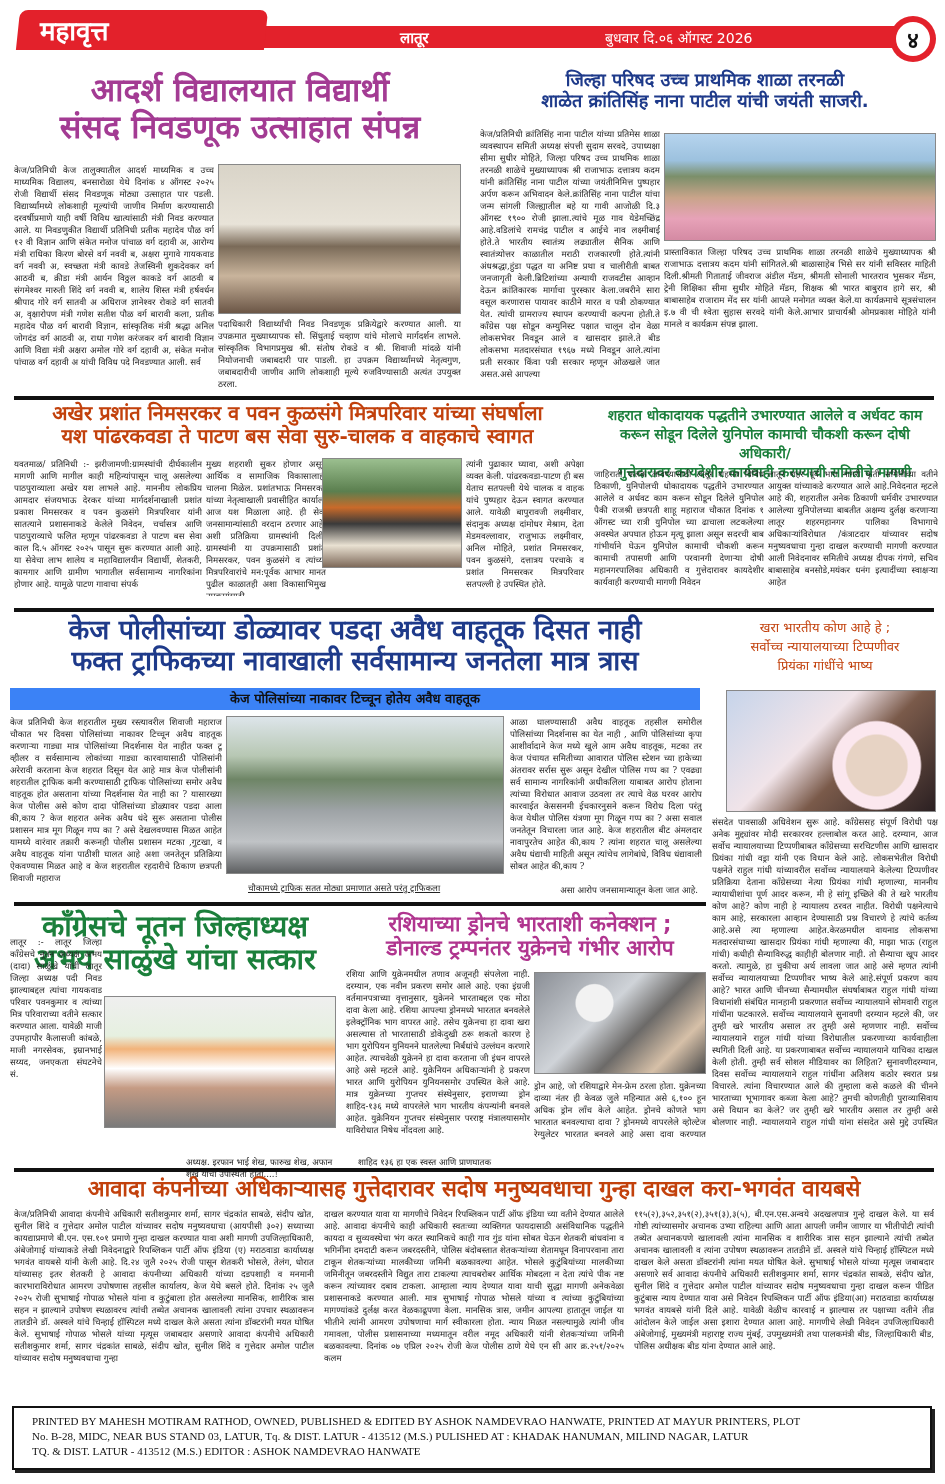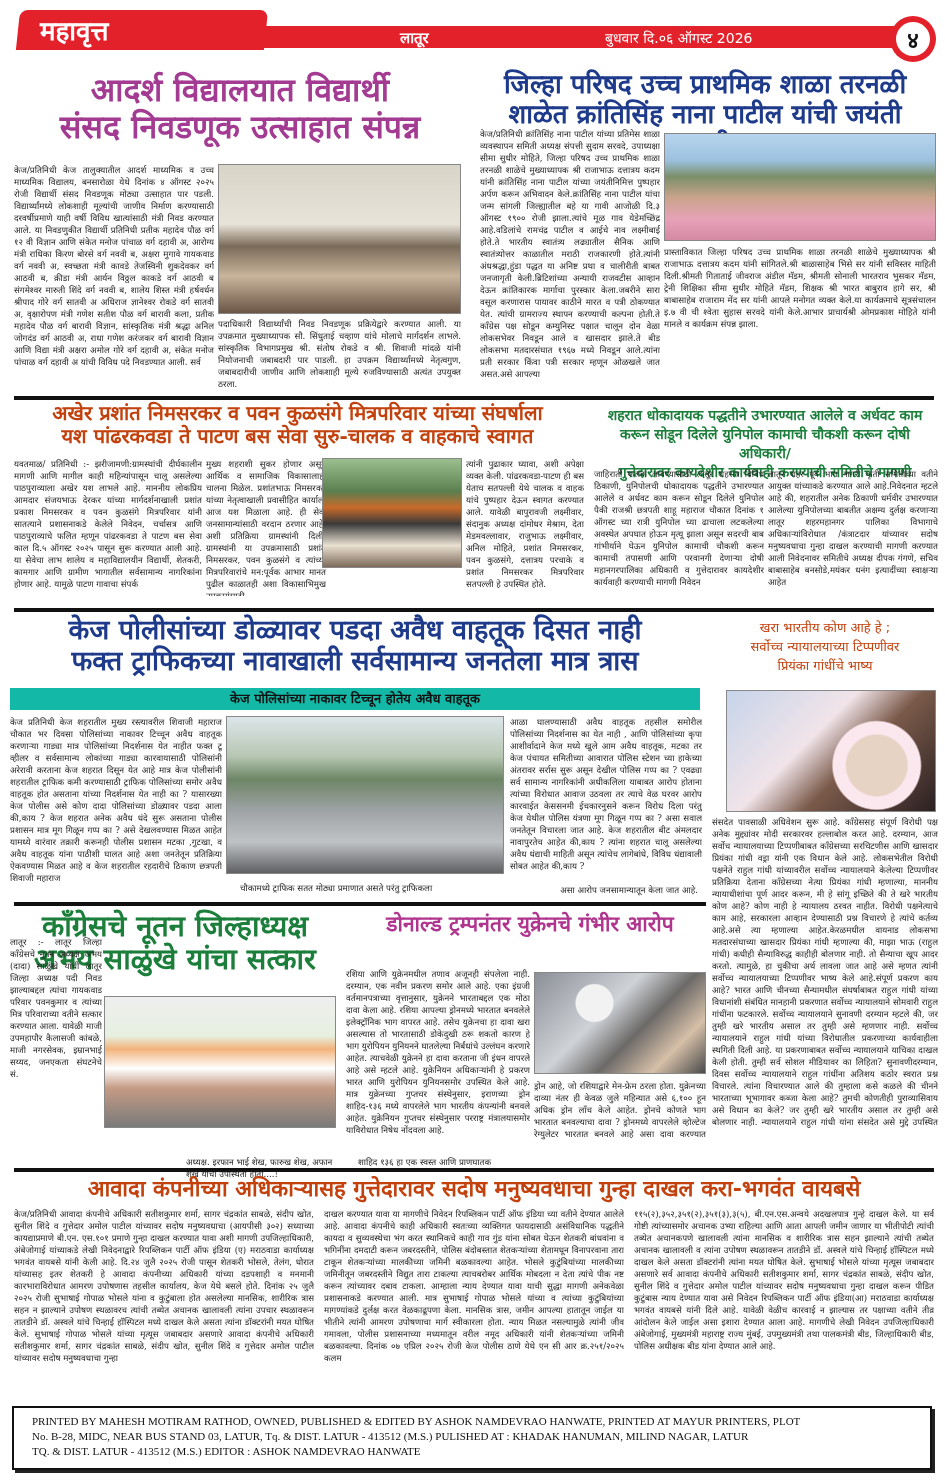--- a/index.html
+++ b/index.html
@@ -28,21 +28,21 @@
   .caption { font-size: 8.6px; line-height: 12px; font-family: "DejaVu Serif", serif; }
 
   .ph-class { background: linear-gradient(180deg,#d9d4c8 0%,#e8e3d8 40%,#7a6a58 55%,#c9b49c 75%,#6b5646 100%); }
   .ph-school { background: linear-gradient(180deg,#b6d4ee 0%,#9cc1de 25%,#7b8f6a 40%,#c9a48a 60%,#e7a2b8 80%,#d48aa3 100%); }
   .ph-bus { background: linear-gradient(180deg,#9bbf8f 0%,#5b7f4f 30%,#c96a2a 45%,#3a3a3a 60%,#e9e1d2 80%,#7e6a5a 100%); }
   .ph-road { background: linear-gradient(180deg,#dde5ea 0%,#b7c7b3 25%,#6e8566 40%,#9ea3a6 60%,#c0c3c6 80%,#5e6062 100%); }
   .ph-priyanka { background: radial-gradient(circle at 72% 62%, #e7d3c4 0 18%, #fbe7ee 19% 26%, transparent 27%), linear-gradient(135deg,#c6d4ea 0%,#f1e4e9 40%,#7a5a4a 60%,#2b2022 100%); }
   .ph-congress { background: linear-gradient(180deg,#efefef 0%,#e6f0e0 30%,#f2b37a 40%,#ffffff 55%,#c59b84 70%,#7a7a7a 100%); }
   .ph-ukraine { background: radial-gradient(circle at 35% 30%, #f2f2f2 0 14%, transparent 15%), linear-gradient(135deg,#8b8f96 0%,#cfd3d8 40%,#6c6a68 60%,#d6c0a8 80%,#4a4a4a 100%); }
 
-  .subbar { background: #14b8a6; }
+  .subbar { background: #3b82f6; }
   .footer-box { left: 12px; top: 1406px; width: 920px; height: 64px; border: 2px solid #111; box-shadow: 3px 3px 0 #222; padding: 6px 18px; font-family: "Liberation Serif", serif; font-size: 11px; line-height: 15px; color: #111; }
 </style>
 </head>
 <body>
 
 <div class="abs masthead">
   <div class="abs mh-band"></div>
   <div class="abs mh-logo"></div>
   <div class="abs mh-logo-text">महावृत्त</div>
   <div class="abs mh-city">लातूर</div>
@@ -53,21 +53,21 @@
 </div>
 
 <div class="abs headline h-purple" style="left:20px;top:72px;width:440px;font-size:32px;">
   <div>आदर्श विद्यालयात विद्यार्थी</div>
   <div>संसद निवडणूक उत्साहात संपन्न</div>
 </div>
 <div class="abs body-text" style="left:14px;top:164px;width:200px;height:220px;">केज/प्रतिनिधी केज तालुक्यातील आदर्श माध्यमिक व उच्च माध्यमिक विद्यालय, बनसारोळा येथे दिनांक ४ ऑगस्ट २०२५ रोजी विद्यार्थी संसद निवडणूक मोठ्या उत्साहात पार पडली. विद्यार्थ्यांमध्ये लोकशाही मूल्यांची जाणीव निर्माण करण्यासाठी दरवर्षीप्रमाणे याही वर्षी विविध खात्यांसाठी मंत्री निवड करण्यात आले. या निवडणुकीत विद्यार्थी प्रतिनिधी प्रतीक महादेव पौळ वर्ग १२ वी विज्ञान आणि संकेत मनोज पांचाळ वर्ग दहावी अ, आरोग्य मंत्री राधिका किरण बोरसे वर्ग नववी ब, अक्षरा मुगावे गायकवाड वर्ग नववी अ, स्वच्छता मंत्री कावडे तेजस्विनी शुकदेवकर वर्ग आठवी ब, क्रीडा मंत्री आर्यन विठ्ठल काकडे वर्ग आठवी ब संगमेश्वर मारुती शिंदे वर्ग नववी ब, शालेय शिस्त मंत्री हर्षवर्धन श्रीपाद गोरे वर्ग सातवी अ अधिराज ज्ञानेश्वर रोकडे वर्ग सातवी अ, वृक्षारोपण मंत्री गणेश सतीश पौळ वर्ग बारावी कला, प्रतीक महादेव पौळ वर्ग बारावी विज्ञान, सांस्कृतिक मंत्री श्रद्धा अनिल जोगदंड वर्ग आठवी अ, राधा गणेश करंजकर वर्ग बारावी विज्ञान आणि विद्या मंत्री अक्षरा अमोल गोरे वर्ग दहावी अ, संकेत मनोज पांचाळ वर्ग दहावी अ यांची विविध पदे निवडण्यात आली. सर्व</div>
 <div class="abs photo ph-class" style="left:218px;top:164px;width:243px;height:150px;"></div>
 <div class="abs body-text" style="left:218px;top:318px;width:243px;height:70px;">पदाधिकारी विद्यार्थ्यांची निवड निवडणूक प्रक्रियेद्वारे करण्यात आली. या उपक्रमात मुख्याध्यापक सौ. सिंधुताई चव्हाण यांचे मोलाचे मार्गदर्शन लाभले. सांस्कृतिक विभागप्रमुख श्री. संतोष रोकडे व श्री. शिवाजी मांदळे यांनी नियोजनाची जबाबदारी पार पाडली. हा उपक्रम विद्यार्थ्यांमध्ये नेतृत्वगुण, जबाबदारीची जाणीव आणि लोकशाही मूल्ये रुजविण्यासाठी अत्यंत उपयुक्त ठरला.</div>
 
-<div class="abs headline h-blue" style="left:470px;top:70px;width:470px;font-size:26px;">
+<div class="abs headline h-blue" style="left:470px;top:70px;width:470px;font-size:18px;">
   <div>जिल्हा परिषद उच्च प्राथमिक शाळा तरनळी</div>
   <div>शाळेत क्रांतिसिंह नाना पाटील यांची जयंती साजरी.</div>
 </div>
 <div class="abs body-text" style="left:480px;top:128px;width:180px;height:262px;">केज/प्रतिनिधी क्रांतिसिंह नाना पाटील यांच्या प्रतिमेस शाळा व्यवस्थापन समिती अध्यक्ष संपत्ती सुदाम सरवदे, उपाध्यक्षा सीमा सुधीर मोहिते, जिल्हा परिषद उच्च प्राथमिक शाळा तरनळी शाळेचे मुख्याध्यापक श्री राजाभाऊ दत्तात्रय कदम यांनी क्रांतिसिंह नाना पाटील यांच्या जयंतीनिमित्त पुष्पहार अर्पण करून अभिवादन केले.क्रांतिसिंह नाना पाटील यांचा जन्म सांगली जिल्ह्यातील बहे या गावी आजोळी दि.३ ऑगस्ट १९०० रोजी झाला.त्यांचे मूळ गाव येडेमच्छिंद्र आहे.वडिलांचे रामचंद्र पाटील व आईचे नाव लक्ष्मीबाई होते.ते भारतीय स्वातंत्र्य लढ्यातील सैनिक आणि स्वातंत्र्योत्तर काळातील मराठी राजकारणी होते.त्यांनी अंधश्रद्धा,हुंडा पद्धत या अनिष्ट प्रथा व चालीरीती बाबत जनजागृती केली.ब्रिटिशांच्या अन्यायी राजवटीस आव्हान देऊन क्रांतिकारक मार्गाचा पुरस्कार केला.जबरीने सारा वसूल करणारास पायावर काठीने मारत व पत्री ठोकण्यात येत. त्यांची ग्रामराज्य स्थापन करण्याची कल्पना होती.ते काँग्रेस पक्ष सोडून कम्युनिस्ट पक्षात चालून दोन वेळा लोकसभेवर निवडून आले व खासदार झाले.ते बीड लोकसभा मतदारसंघात १९६७ मध्ये निवडून आले.त्यांना प्रती सरकार किंवा पत्री सरकार म्हणून ओळखले जात असत.असे आपल्या</div>
 <div class="abs photo ph-school" style="left:664px;top:133px;width:272px;height:108px;"></div>
 <div class="abs body-text" style="left:664px;top:246px;width:272px;height:144px;">प्रास्ताविकात जिल्हा परिषद उच्च प्राथमिक शाळा तरनळी शाळेचे मुख्याध्यापक श्री राजाभाऊ दत्तात्रय कदम यांनी सांगितले.श्री बाळासाहेब भिसे सर यांनी सविस्तर माहिती दिली.श्रीमती गिताताई जीवराज अंडील मॅडम, श्रीमती सोनाली भारतराव भुसकर मॅडम, ट्रेनी शिक्षिका सीमा सुधीर मोहिते मॅडम, शिक्षक श्री भारत बाबुराव हागे सर, श्री बाबासाहेब राजाराम मेंद सर यांनी आपले मनोगत व्यक्त केले.या कार्यक्रमाचे सूत्रसंचालन इ.७ वी ची श्वेता सुहास सरवदे यांनी केले.आभार प्राचार्यश्री ओमप्रकाश मोहिते यांनी मानले व कार्यक्रम संपन्न झाला.</div>
 
 <div class="abs rule" style="left:14px;top:396px;width:920px;"></div>
 
 <div class="abs headline h-red" style="left:10px;top:402px;width:575px;font-size:20px;">
@@ -91,21 +91,21 @@
 
 <div class="abs headline h-blue" style="left:10px;top:614px;width:690px;font-size:27px;">
   <div>केज पोलीसांच्या डोळ्यावर पडदा अवैध वाहतूक दिसत नाही</div>
   <div>फक्त ट्राफिकच्या नावाखाली सर्वसामान्य जनतेला मात्र त्रास</div>
 </div>
 <div class="abs subbar" style="left:10px;top:688px;width:690px;height:22px;">
   <div style="text-align:center;font-size:13px;font-weight:bold;line-height:22px;color:#111;">केज पोलिसांच्या नाकावर टिच्चून होतेय अवैध वाहतूक</div>
 </div>
 <div class="abs body-text" style="left:10px;top:716px;width:212px;height:182px;">केज प्रतिनिधी केज शहरातील मुख्य रस्त्यावरील शिवाजी महाराज चौकात भर दिवसा पोलिसांच्या नाकावर टिच्चून अवैध वाहतूक करणाऱ्या गाड्या मात्र पोलिसांच्या निदर्शनास येत नाहीत फक्त टू व्हीलर व सर्वसामान्य लोकांच्या गाड्या कारवायासाठी पोलिसांनी अरेरावी करताना केज शहरात दिसून येत आहे मात्र केज पोलीसांनी शहरातील ट्राफिक कमी करण्यासाठी ट्राफिक पोलिसांच्या समोर अवैध वाहतूक होत असताना यांच्या निदर्शनास येत नाही का ? यासारख्या केज पोलीस असे कोण दादा पोलिसांच्या डोळ्यावर पडदा आला की,काय ? केज शहरात अनेक अवैध धंदे सुरू असताना पोलीस प्रशासन मात्र मूग गिळून गप्प का ? असे देखलवण्यास मिळत आहेत यामध्ये वारंवार तक्रारी करूनही पोलीस प्रशासन मटका ,गुटखा, व अवैध वाहतूक यांना पाठीशी घालत आहे अशा जनतेतून प्रतिक्रिया ऐकवण्यास मिळत आहे व केज शहरातील रहदारीचे ठिकाण छत्रपती शिवाजी महाराज</div>
 <div class="abs photo ph-road" style="left:226px;top:716px;width:278px;height:158px;"></div>
-<div class="abs caption" style="left:240px;top:882px;width:264px;">चौकामध्ये ट्राफिक सतत मोठ्या प्रमाणात असते परंतु ट्राफिकला</div>
+<div class="abs caption" style="left:248px;top:882px;width:264px;text-decoration:underline;">चौकामध्ये ट्राफिक सतत मोठ्या प्रमाणात असते परंतु ट्राफिकला</div>
 <div class="abs body-text" style="left:510px;top:716px;width:192px;height:164px;">आळा घालण्यासाठी अवैध वाहतूक तहसील समोरील पोलिसांच्या निदर्शनास का येत नाही , आणि पोलिसांच्या कृपा आशीर्वादाने केज मध्ये खुले आम अवैध वाहतूक, मटका तर केज पंचायत समितीच्या आवारात पोलिस स्टेशन च्या हाकेच्या अंतरावर सर्रास सुरू असून देखील पोलिस गप्प का ? एवढ्या सर्व सामान्य नागरिकांनी अधीकलिला याबाबत आरोप होताना त्यांच्या विरोधात आवाज उठवला तर त्याचे वेळ घरवर आरोप कारवाईत केससनमी ईचकारनुसने करून विरोध दिला परंतु केज येथील पोलिस यंत्रणा मूग गिळून गप्प का ? असा सवाल जनतेतून विचारला जात आहे. केज शहरातील बीट अंमलदार नावापुरतेच आहेत की,काय ? त्यांना शहरात चालू असलेल्या अवैध धंद्याची माहिती असून त्यांचेच लागेबांधे, विविध धंद्यावाली सोबत आहेत की,काय ?</div>
 <div class="abs caption" style="left:478px;top:884px;width:220px;text-align:right;">असा आरोप जनसामान्यातून केला जात आहे.</div>
 
 <div class="abs headline h-red" style="left:712px;top:618px;width:226px;font-size:13px;line-height:19px;font-weight:normal;">
   <div>खरा भारतीय कोण आहे हे ;</div>
   <div>सर्वोच्च न्यायालयाच्या टिप्पणीवर</div>
   <div>प्रियंका गांधींचे भाष्य</div>
 </div>
 <div class="abs photo ph-priyanka" style="left:726px;top:690px;width:210px;height:122px;"></div>
 <div class="abs body-text" style="left:712px;top:816px;width:226px;height:312px;">संसदेत पावसाळी अधिवेशन सुरू आहे. काँग्रेससह संपूर्ण विरोधी पक्ष अनेक मुद्द्यांवर मोदी सरकारवर हल्लाबोल करत आहे. दरम्यान, आज सर्वोच न्यायालयाच्या टिप्पणीबाबत काँग्रेसच्या सरचिटणीस आणि खासदार प्रियंका गांधी वड्रा यांनी एक विधान केले आहे. लोकसभेतील विरोधी पक्षनेते राहुल गांधी यांच्यावरील सर्वोच्च न्यायालयाने केलेल्या टिप्पणीवर प्रतिक्रिया देताना काँग्रेसच्या नेत्या प्रियंका गांधी म्हणाल्या, माननीय न्यायाधीशांचा पूर्ण आदर करून, मी हे सांगू इच्छिते की ते खरे भारतीय कोण आहे? कोण नाही हे न्यायालय ठरवत नाहीत. विरोधी पक्षनेत्याचे काम आहे, सरकारला आव्हान देण्यासाठी प्रश्न विचारणे हे त्यांचे कर्तव्य आहे.असे त्या म्हणाल्या आहेत.केरळमधील वायनाड लोकसभा मतदारसंघाच्या खासदार प्रियंका गांधी म्हणाल्या की, माझा भाऊ (राहुल गांधी) कधीही सैन्याविरुद्ध काहीही बोलणार नाही. तो सैन्याचा खूप आदर करतो. त्यामुळे, हा चुकीचा अर्थ लावला जात आहे असे म्हणत त्यांनी सर्वोच्च न्यायालयाच्या टिप्पणीवर भाष्य केले आहे.संपूर्ण प्रकरण काय आहे? भारत आणि चीनच्या सैन्यामधील संघर्षाबाबत राहुल गांधी यांच्या विधानांशी संबंधित मानहानी प्रकरणात सर्वोच्च न्यायालयाने सोमवारी राहुल गांधींना फटकारले. सर्वोच्च न्यायालयाने सुनावणी दरम्यान म्हटले की, जर तुम्ही खरे भारतीय असाल तर तुम्ही असे म्हणणार नाही. सर्वोच्च न्यायालयाने राहुल गांधी यांच्या विरोधातील प्रकरणाच्या कार्यवाहीला स्थगिती दिली आहे. या प्रकरणाबाबत सर्वोच्च न्यायालयाने याचिका दाखल केली होती. तुम्ही सर्व सोशल मीडियावर का लिहिता? सुनावणीदरम्यान, दिवस सर्वोच्च न्यायालयाने राहुल गांधींना अतिशय कठोर स्वरात प्रश्न विचारले. त्यांना विचारण्यात आले की तुम्हाला कसे कळले की चीनने भारताच्या भूभागावर कब्जा केला आहे? तुमची कोणतीही पुराव्यासिवाय असे विधान का केले? जर तुम्ही खरे भारतीय असाल तर तुम्ही असे बोलणार नाही. न्यायालयाने राहुल गांधी यांना संसदेत असे मुद्दे उपस्थित करण्यास सांगितले आणि विचारले की ते हे सर्व सोशल मीडियावर का लिहितात?</div>
@@ -114,20 +114,21 @@
 
 <div class="abs headline h-green" style="left:10px;top:910px;width:330px;font-size:29px;">
   <div>काँग्रेसचे नूतन जिल्हाध्यक्ष</div>
   <div>अभय साळुंखे यांचा सत्कार</div>
 </div>
 <div class="abs body-text" style="left:10px;top:936px;width:92px;height:168px;">लातूर :- लातूर जिल्हा काँग्रेसचे नूतन अध्यक्ष अभय (दादा) साळुंखे यांची लातूर जिल्हा अध्यक्ष पदी निवड झाल्याबद्दल त्यांचा गायकवाड परिवार पवनकुमार व त्यांच्या मित्र परिवाराच्या वतीने सत्कार करण्यात आला. यावेळी माजी उपमहापौर कैलासजी कांबळे, माजी नगरसेवक, इम्रानभाई सय्यद, जनएकता संघटनेचे सं.</div>
 <div class="abs photo ph-congress" style="left:104px;top:996px;width:232px;height:132px;"></div>
 <div class="abs caption" style="left:186px;top:1138px;width:152px;margin-top:18px;">अध्यक्ष. इरफान भाई शेख, फारुख शेख, अफान शेख यांची उपस्थिती होती....!</div>
 
 <div class="abs headline h-magenta" style="left:350px;top:912px;width:360px;font-size:21px;">
+  <div>रशियाच्या ड्रोनचे भारताशी कनेक्शन ;</div>
   <div>डोनाल्ड ट्रम्पनंतर युक्रेनचे गंभीर आरोप</div>
 </div>
 <div class="abs body-text" style="left:346px;top:968px;width:184px;height:172px;">रशिया आणि युक्रेनमधील तणाव अजूनही संपलेला नाही. दरम्यान, एक नवीन प्रकरण समोर आले आहे. एका इंग्रजी वर्तमानपत्राच्या वृत्तानुसार, युक्रेनने भारताबद्दल एक मोठा दावा केला आहे. रशिया आपल्या ड्रोनमध्ये भारतात बनवलेले इलेक्ट्रॉनिक भाग वापरत आहे. तसेच युक्रेनचा हा दावा खरा असल्यास तो भारतासाठी डोकेदुखी ठरू शकतो कारण हे भाग युरोपियन युनियनने घातलेल्या निर्बंधांचे उल्लंघन करणारे आहेत. त्याचवेळी युक्रेनने हा दावा करताना जी इंधन वापरले आहे असे म्हटले आहे. युक्रेनियन अधिकाऱ्यांनी हे प्रकरण भारत आणि युरोपियन युनियनसमोर उपस्थित केले आहे. मात्र युक्रेनच्या गुप्तचर संस्थेनुसार, इराणच्या ड्रोन शाहिद-१३६ मध्ये वापरलेले भाग भारतीय कंपन्यांनी बनवले आहेत. युक्रेनियन गुप्तचर संस्थेनुसार परराष्ट्र मंत्रालयासमोर याविरोधात निषेध नोंदवला आहे.</div>
 <div class="abs photo ph-ukraine" style="left:534px;top:972px;width:172px;height:102px;"></div>
 <div class="abs body-text" style="left:534px;top:1080px;width:172px;height:60px;">ड्रोन आहे, जो रशियाद्वारे मेन-फ्रेम ठरला होता. युक्रेनच्या दाव्या नंतर ही केवळ जुले महिन्यात असे ६,१०० हून अधिक ड्रोन लाँच केले आहेत. ड्रोनचे कोणते भाग भारतात बनवल्याचा दावा ? ड्रोनमध्ये वापरलेले व्होल्टेज रेग्युलेटर भारतात बनवले आहे असा दावा करण्यात आला आहे. ते विश इंटरटेक्नॉलॉजीने असेंबल केले आहे.</div>
 <div class="abs caption" style="left:358px;top:1156px;width:172px;">शाहिद १३६ हा एक स्वस्त आणि प्राणघातक</div>
 
 <div class="abs rule" style="left:14px;top:1168px;width:920px;"></div>
 
 <div class="abs headline h-red" style="left:10px;top:1176px;width:928px;font-size:22px;">आवादा कंपनीच्या अधिकाऱ्यासह गुत्तेदारावर सदोष मनुष्यवधाचा गुन्हा दाखल करा-भगवंत वायबसे</div>

